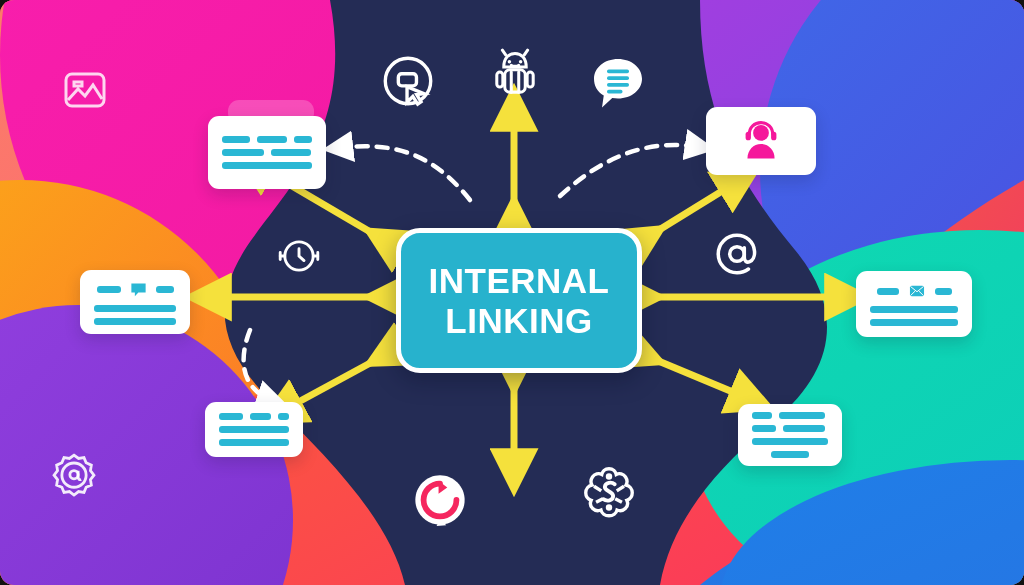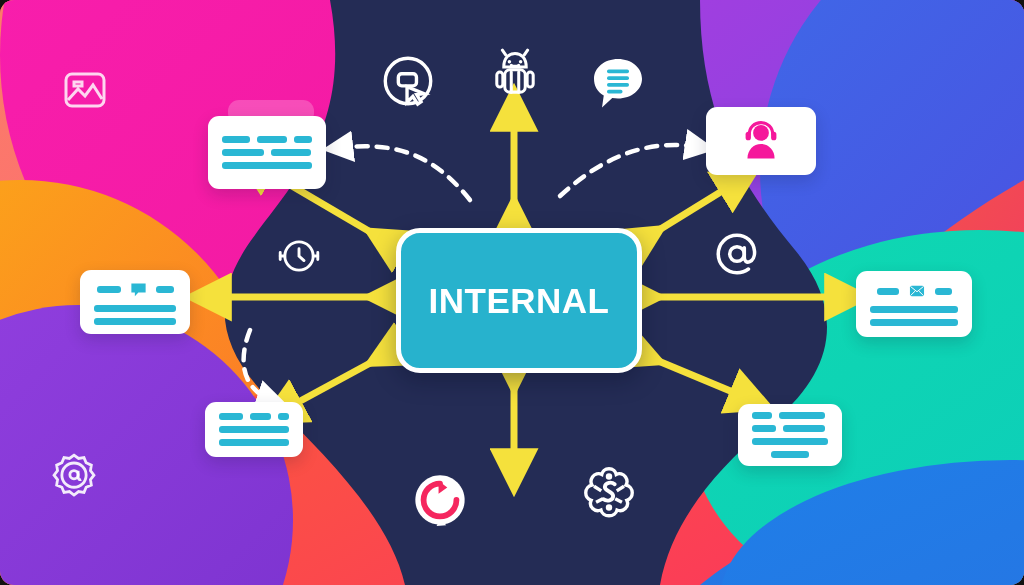--- a/index.html
+++ b/index.html
@@ -347,15 +347,16 @@
     <div class="row">
       <div class="bar full"></div>
     </div>
     <div class="row" style="justify-content:center;">
       <div class="bar" style="width:38px;"></div>
     </div>
   </div>
 
   <div id="node">
     <span>INTERNAL</span>
+    <span>LINKING</span>
   </div>
 
 </div>
 
 </body></html>

